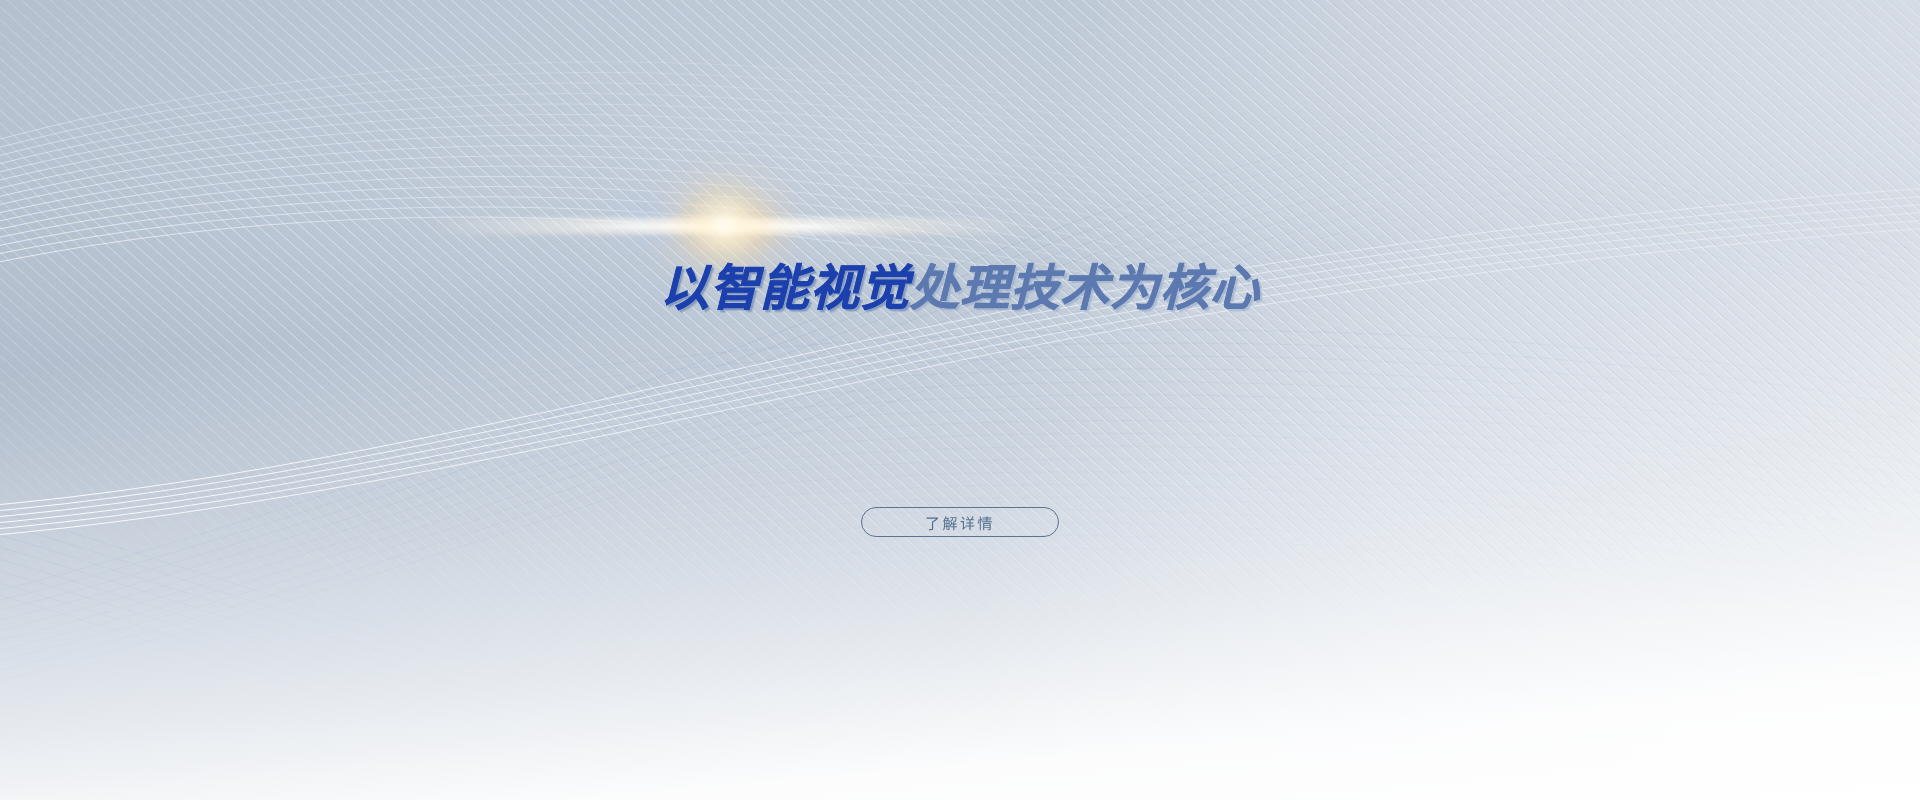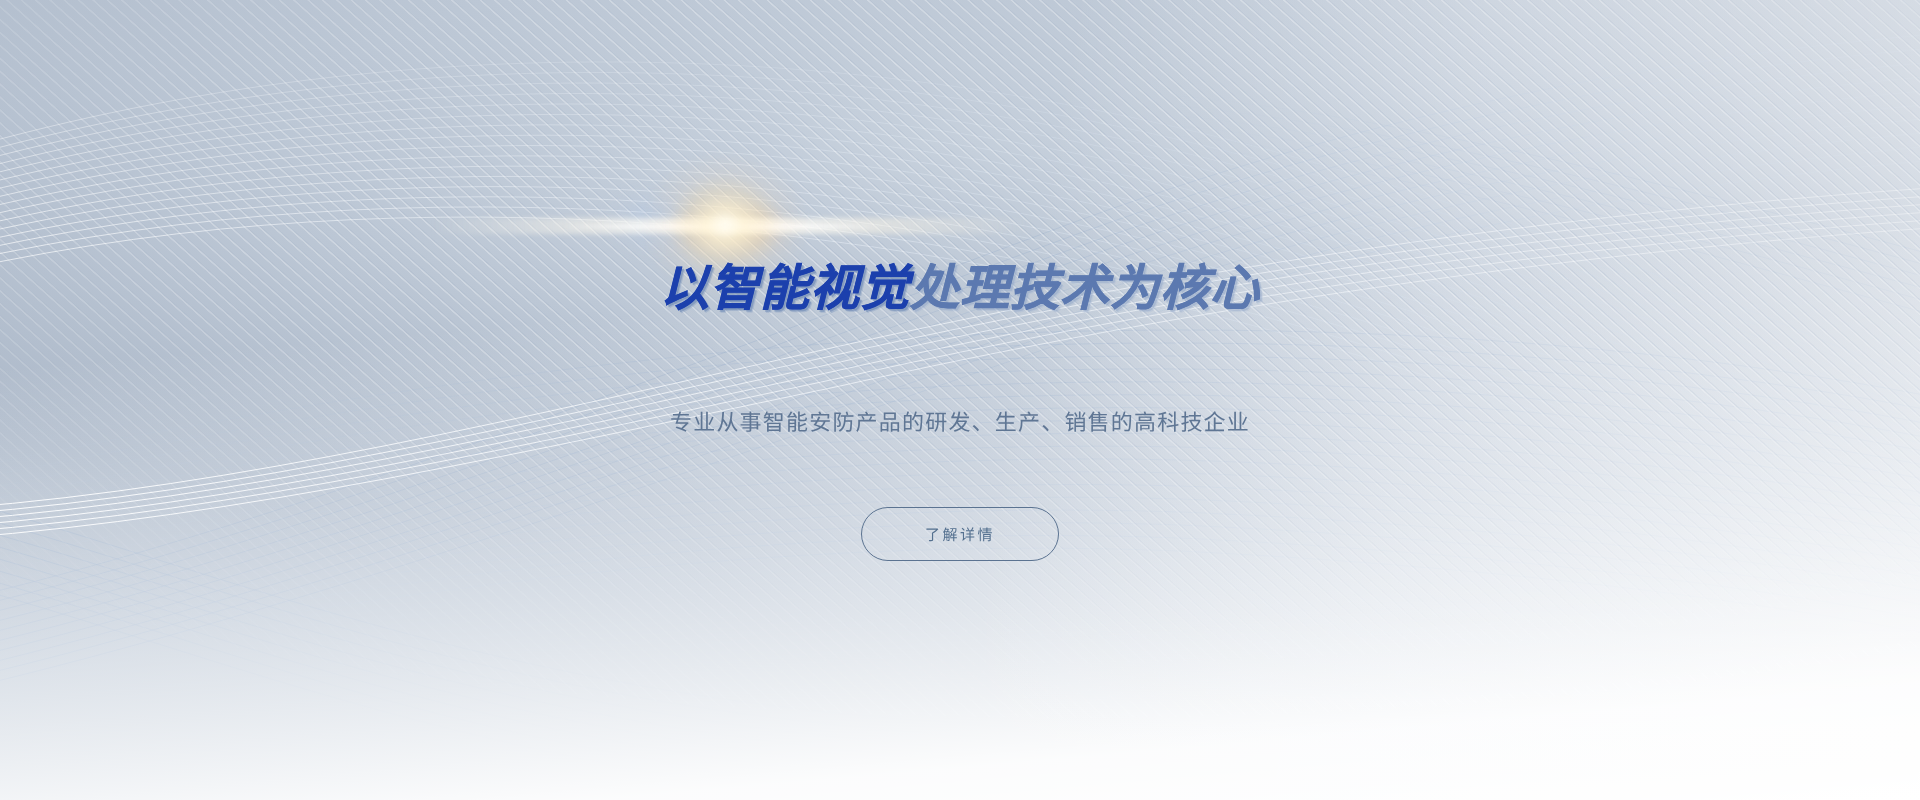--- a/index.html
+++ b/index.html
@@ -194,32 +194,32 @@
     letter-spacing: 1.2px;
     color: #5f7694;
   }
 
   .cta {
     position: absolute;
     top: 507px;
     left: 50%;
     transform: translateX(-50%);
     width: 198px;
-    height: 54px;
+    height: 30px;
     display: flex;
     align-items: center;
     justify-content: center;
     box-sizing: border-box;
     border: 1.3px solid #5b7391;
     border-radius: 999px;
     background: transparent;
     color: #54708f;
     font-size: 15px;
     letter-spacing: 2.5px;
-    font-family: Liberation Mono, monospace;
+    font-family: Liberation Sans, sans-serif;
     cursor: pointer;
   }
 </style>
 </head>
 <body>
 
 <div id="banner">
 
   <div class="bg-base"></div>
 
@@ -368,17 +368,16 @@
   <div class="flare-cool"></div>
   <div class="flare-warm"></div>
   <div class="flare-streak"></div>
   <div class="flare-streak2"></div>
   <div class="flare-core"></div>
 
   <div class="content">
 
     <h1 class="headline"><span class="hl-strong">以智能视觉</span><span class="hl-soft">处理技术为核心</span></h1>
 
-    <p class="subtitle">专业从事智能安防产品的研发、生产、销售的高科技企业</p>
 
     <button class="cta" type="button">了解详情</button>
   </div>
 </div>
 
 </body></html>

